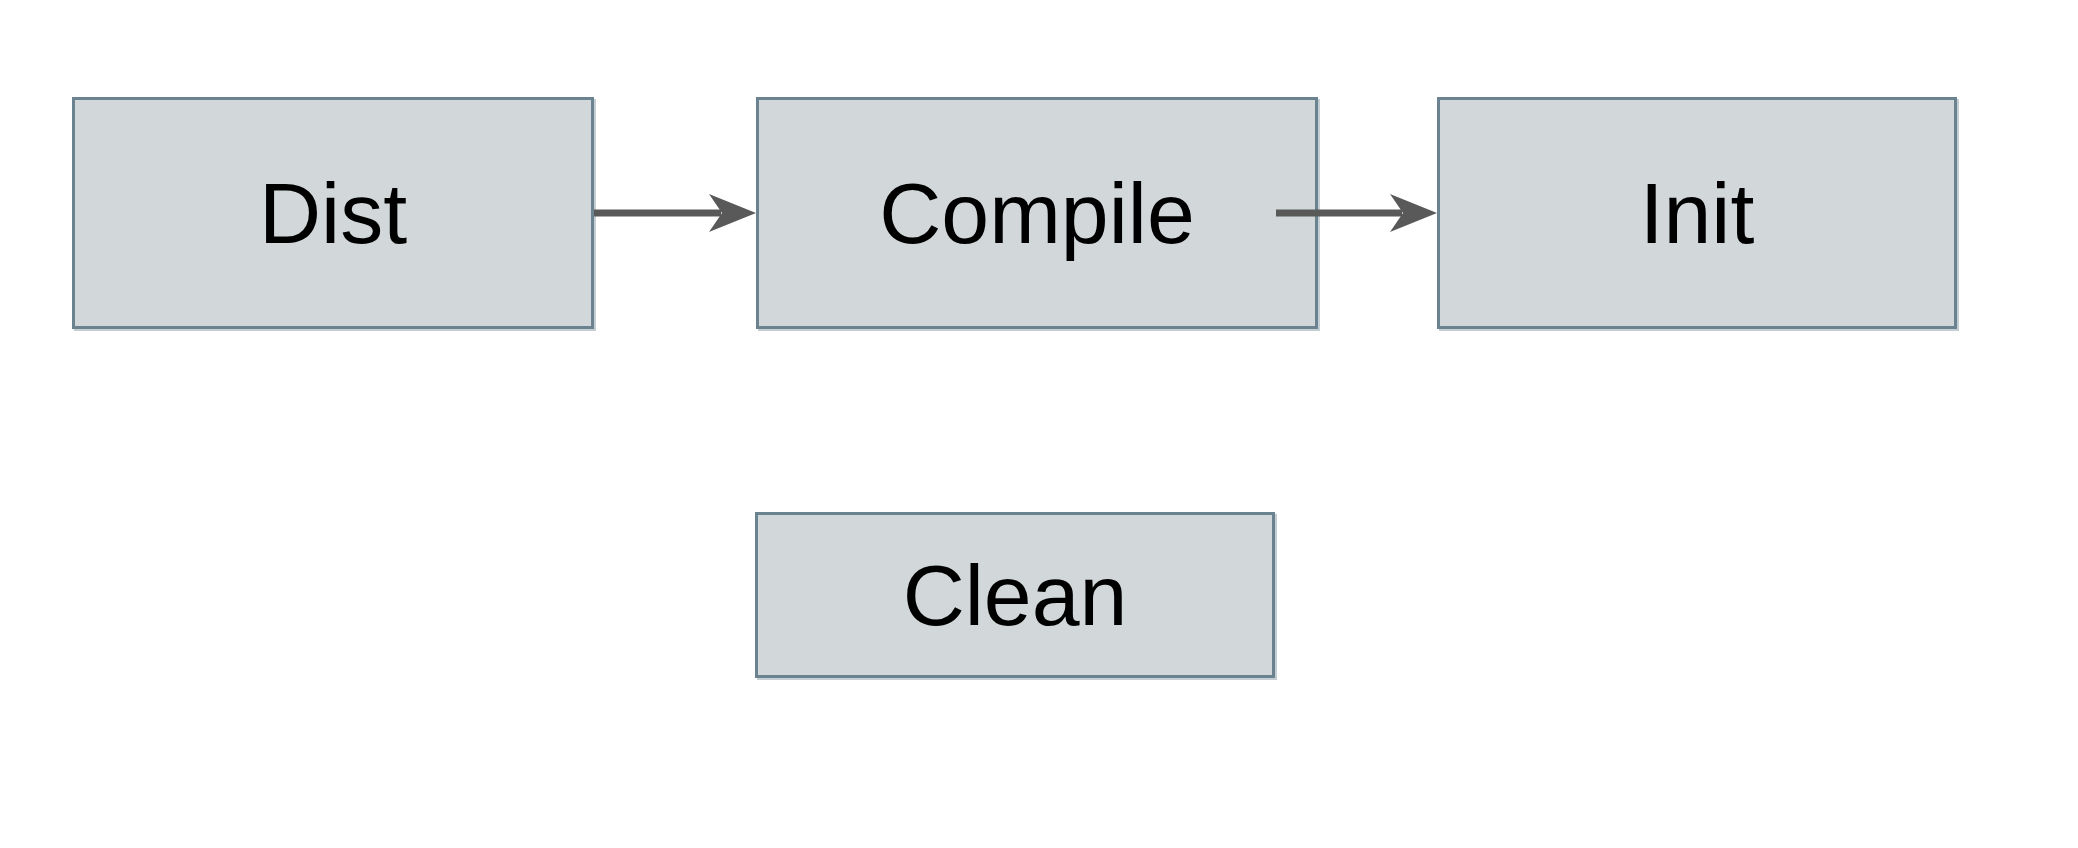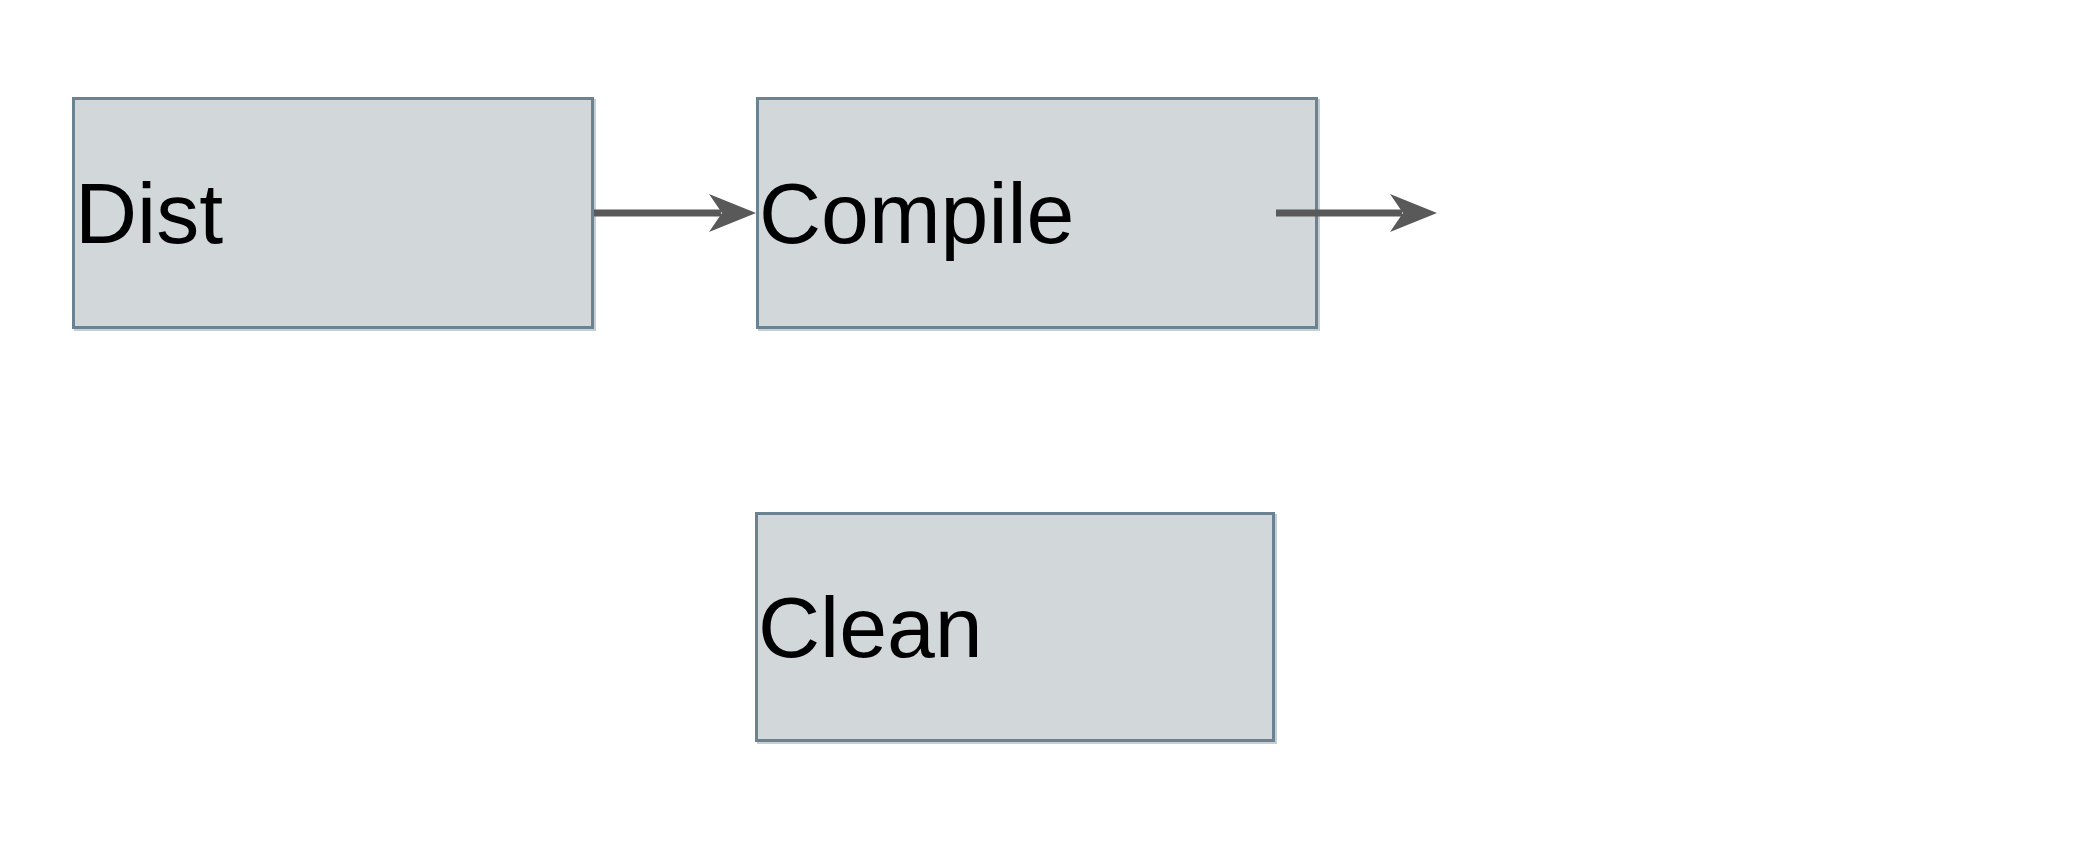--- a/index.html
+++ b/index.html
@@ -16,32 +16,33 @@
     overflow: hidden;
   }
   .node {
     position: absolute;
     box-sizing: border-box;
     background: var(--node-fill, #d2d8da);
     border: 3px solid var(--node-border, #6b8290);
     box-shadow: 2px 2px 0 rgba(90, 115, 128, 0.35);
     display: flex;
     align-items: center;
+    justify-content: center;
   }
   .node-label {
     color: var(--text, #000000);
     font-size: 86px;
     line-height: 1;
     letter-spacing: 0px;
     white-space: nowrap;
   }
   #node-dist    { left: 72px;   top: 97px;  width: 522px; height: 232px; }
   #node-compile { left: 756px;  top: 97px;  width: 562px; height: 232px; }
   #node-init    { left: 1437px; top: 97px;  width: 520px; height: 232px; }
-  #node-clean   { left: 755px;  top: 512px; width: 520px; height: 230px; }
+  #node-clean   { left: 755px;  top: 512px; width: 520px; height: 166px; }
   .arrow {
     position: absolute;
     display: block;
   }
   #arrow-1 { left: 594px;  top: 193px; }
   #arrow-2 { left: 1276px; top: 193px; }
   .arrow line { stroke: var(--arrow, #595959); stroke-width: 7; }
   .arrow path { fill: var(--arrow, #595959); }
 </style>
 </head>
@@ -50,20 +51,23 @@
 <div class="canvas">
 
   <div class="node" id="node-dist">
     <span class="node-label">Dist</span>
   </div>
 
   <div class="node" id="node-compile">
     <span class="node-label">Compile</span>
   </div>
 
+  <div class="node" id="node-init">
+    <span class="node-label">Init</span>
+  </div>
 
   <div class="node" id="node-clean">
     <span class="node-label">Clean</span>
   </div>
 
   <svg class="arrow" id="arrow-1" width="162" height="40" viewBox="0 0 162 40" aria-hidden="true">
     <line x1="0" y1="20" x2="127" y2="20"></line>
     <path d="M 162,20 L 115,1 L 128,20 L 115,39 Z"></path>
   </svg>
 

